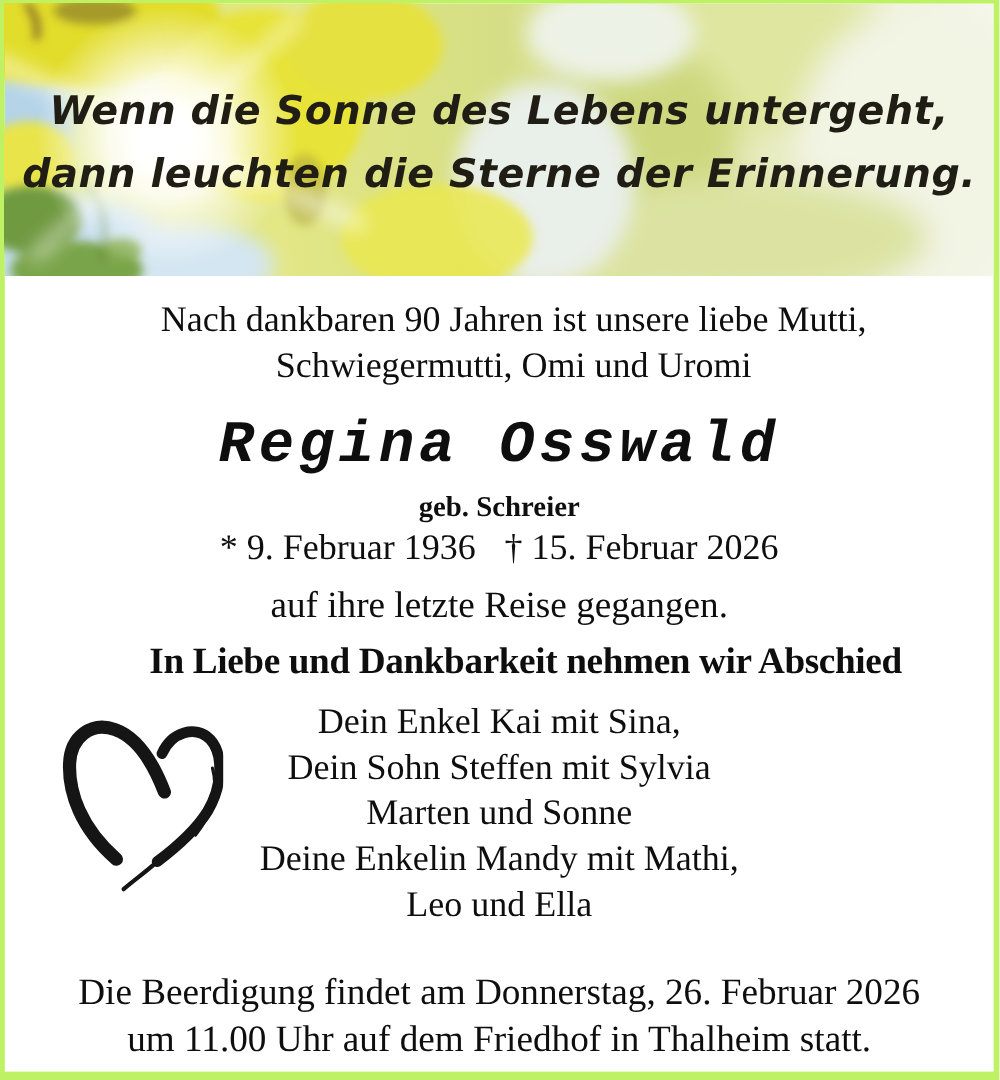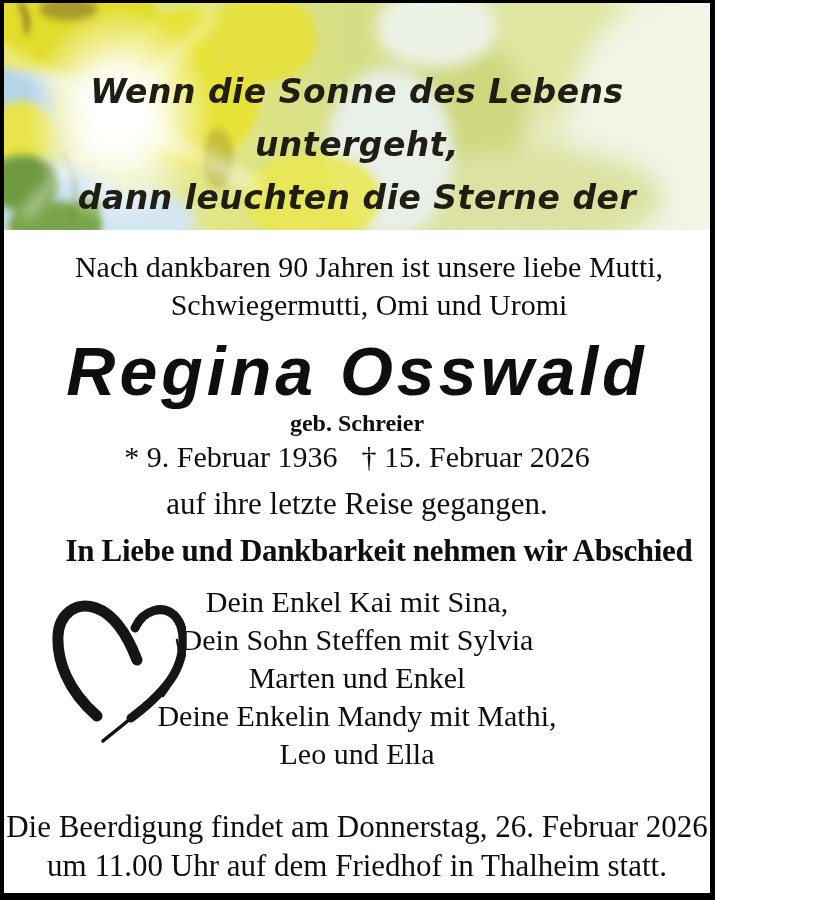--- a/index.html
+++ b/index.html
@@ -1,19 +1,19 @@
 <!DOCTYPE html>
 <html><head>
 <meta charset="utf-8">
 <style>
   html,body{margin:0;padding:0;background:#ffffff;}
   .page{
     position:relative;
-    width:715px;height:900px;
-    background:#000000;
+    width:833px;height:900px;
+    background:#bef264;
     font-family:"Liberation Serif", serif;
     color:#0e0e0e;
     overflow:hidden;
   }
   .inner{
     position:absolute;left:4px;top:3px;right:5px;bottom:7px;
     background:#ffffff;
     overflow:hidden;
   }
   
@@ -32,24 +32,24 @@
     font-size:33px;
     line-height:53px;
     letter-spacing:0.5px;
     color:#201d15;
   }
   
   .obit-body{text-align:center;}
   .intro-line{font-size:30px;line-height:38px;padding-left:24px;}
   .intro-line.first{margin-top:18px;}
   .name{
-    font-family:Liberation Sans, sans-serif;
+    font-family:Liberation Mono, monospace;
     font-style:italic;
     font-weight:bold;
-    font-size:68px;
+    font-size:49px;
     line-height:74px;
     letter-spacing:4px;
     margin-top:10px;
     white-space:nowrap;
   }
   .maiden{font-weight:bold;font-size:24px;line-height:30px;}
   .dates{font-size:30px;line-height:38px;}
   .dates .death{margin-left:24px;}
   .journey{font-size:31px;line-height:38px;margin-top:9px;}
   .abschied{font-weight:bold;font-size:31px;line-height:38px;margin-top:9px;letter-spacing:-0.3px;padding-left:44px;}
@@ -151,21 +151,21 @@
       <div class="dates">
         <span class="birth">* 9. Februar 1936</span><span class="death">† 15. Februar 2026</span>
       </div>
 
       <div class="journey">auf ihre letzte Reise gegangen.</div>
       <div class="abschied">In Liebe und Dankbarkeit nehmen wir Abschied</div>
 
       <div class="mourners">
         <div class="mourner-line">Dein Enkel Kai mit Sina,</div>
         <div class="mourner-line">Dein Sohn Steffen mit Sylvia</div>
-        <div class="mourner-line">Marten und Enkel</div>
+        <div class="mourner-line">Marten und Sonne</div>
         <div class="mourner-line">Deine Enkelin Mandy mit Mathi,</div>
         <div class="mourner-line">Leo und Ella</div>
       </div>
 
       <div class="funeral">
         <div class="funeral-line">Die Beerdigung findet am Donnerstag, 26. Februar 2026</div>
         <div class="funeral-line">um 11.00 Uhr auf dem Friedhof in Thalheim statt.</div>
       </div>
     </div>
 

